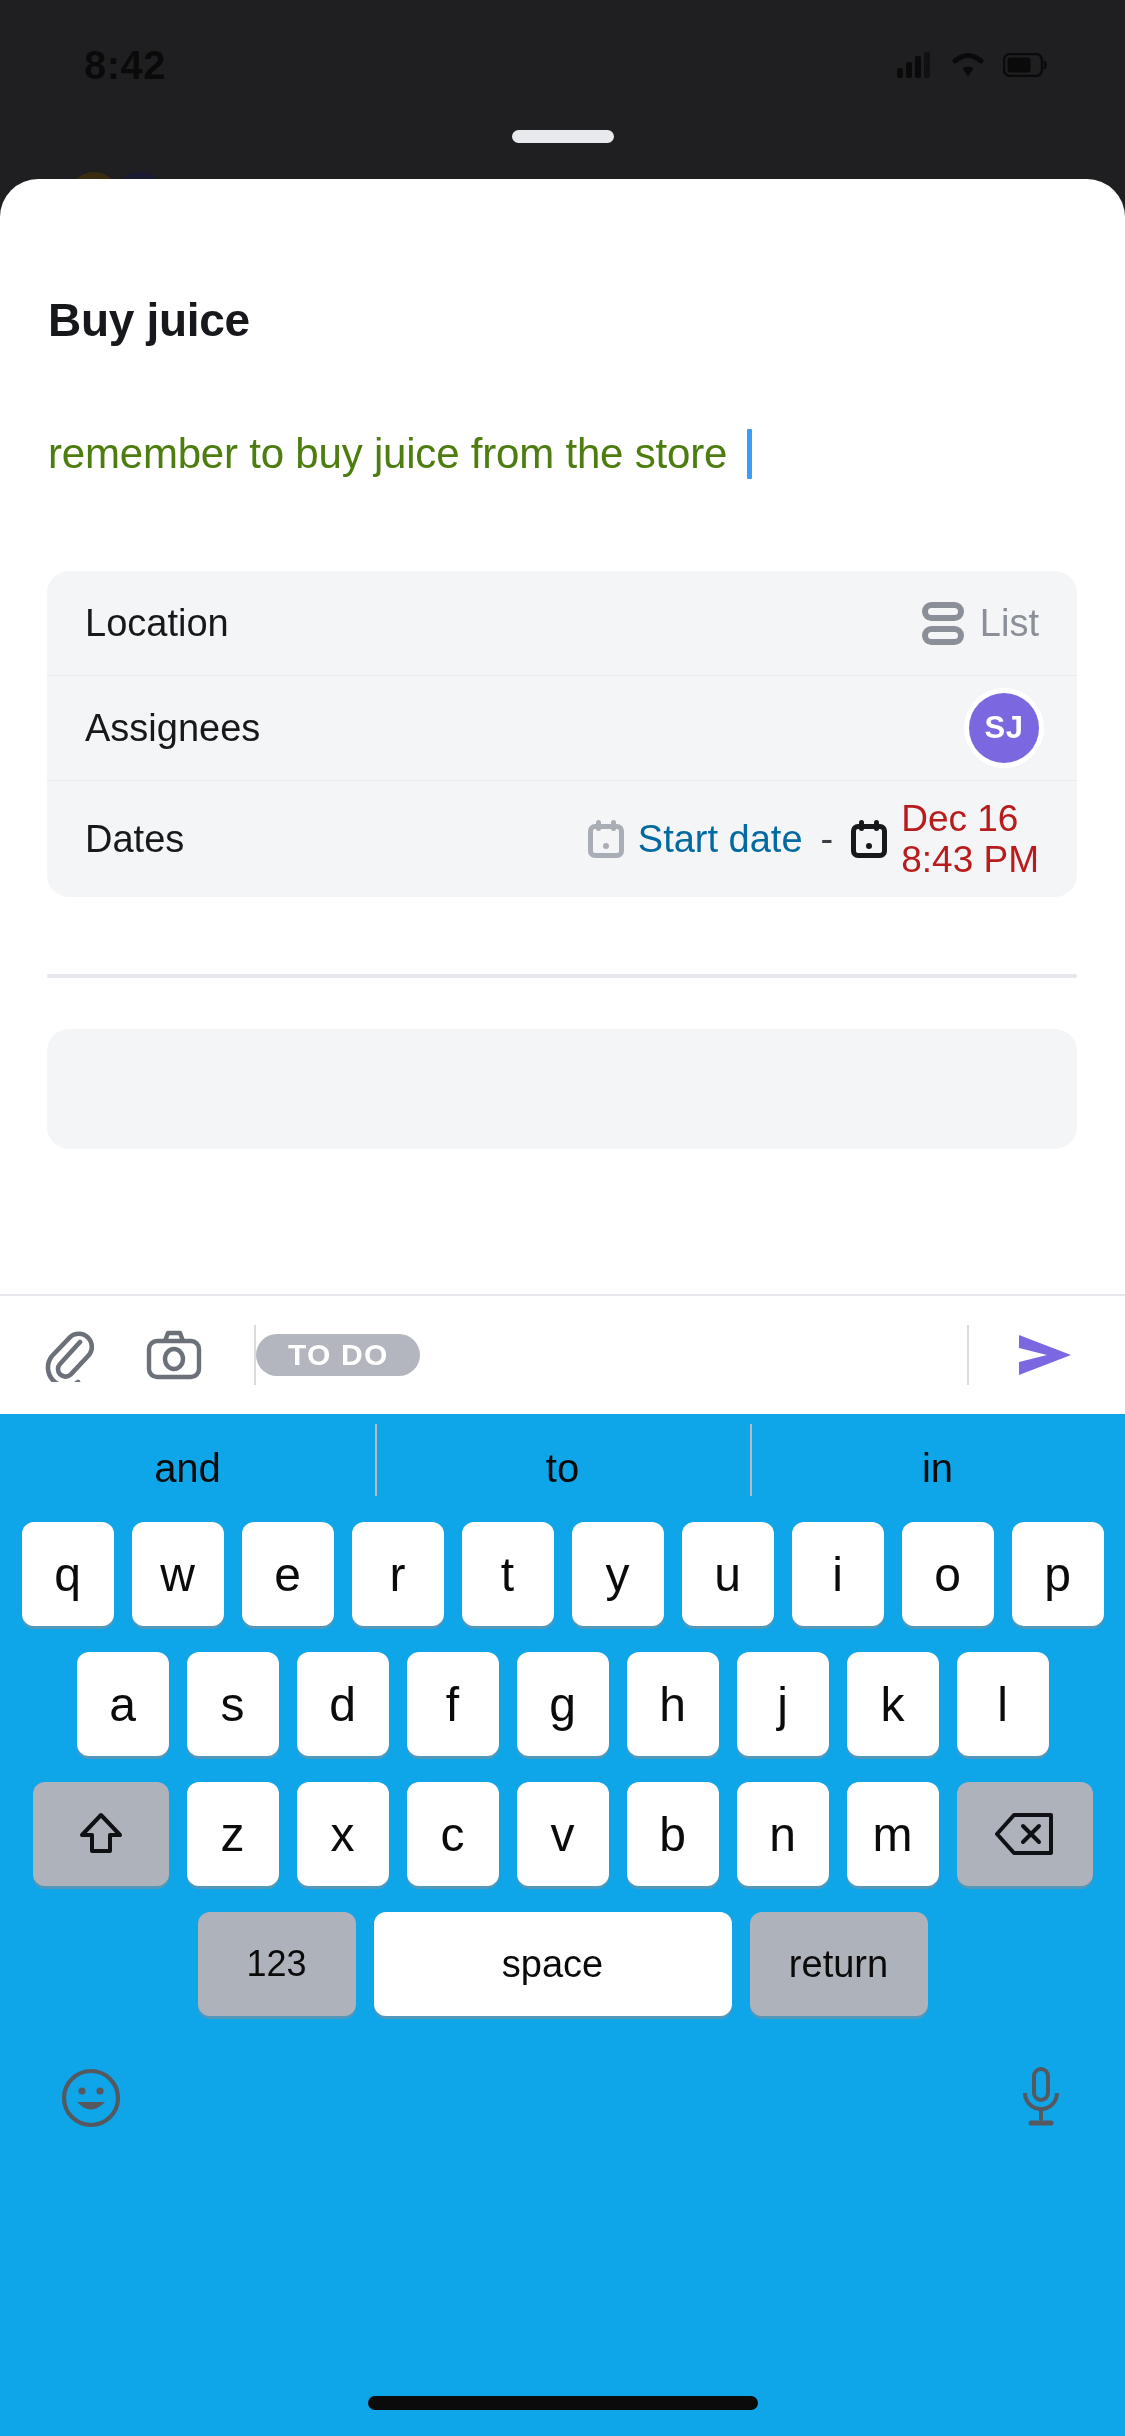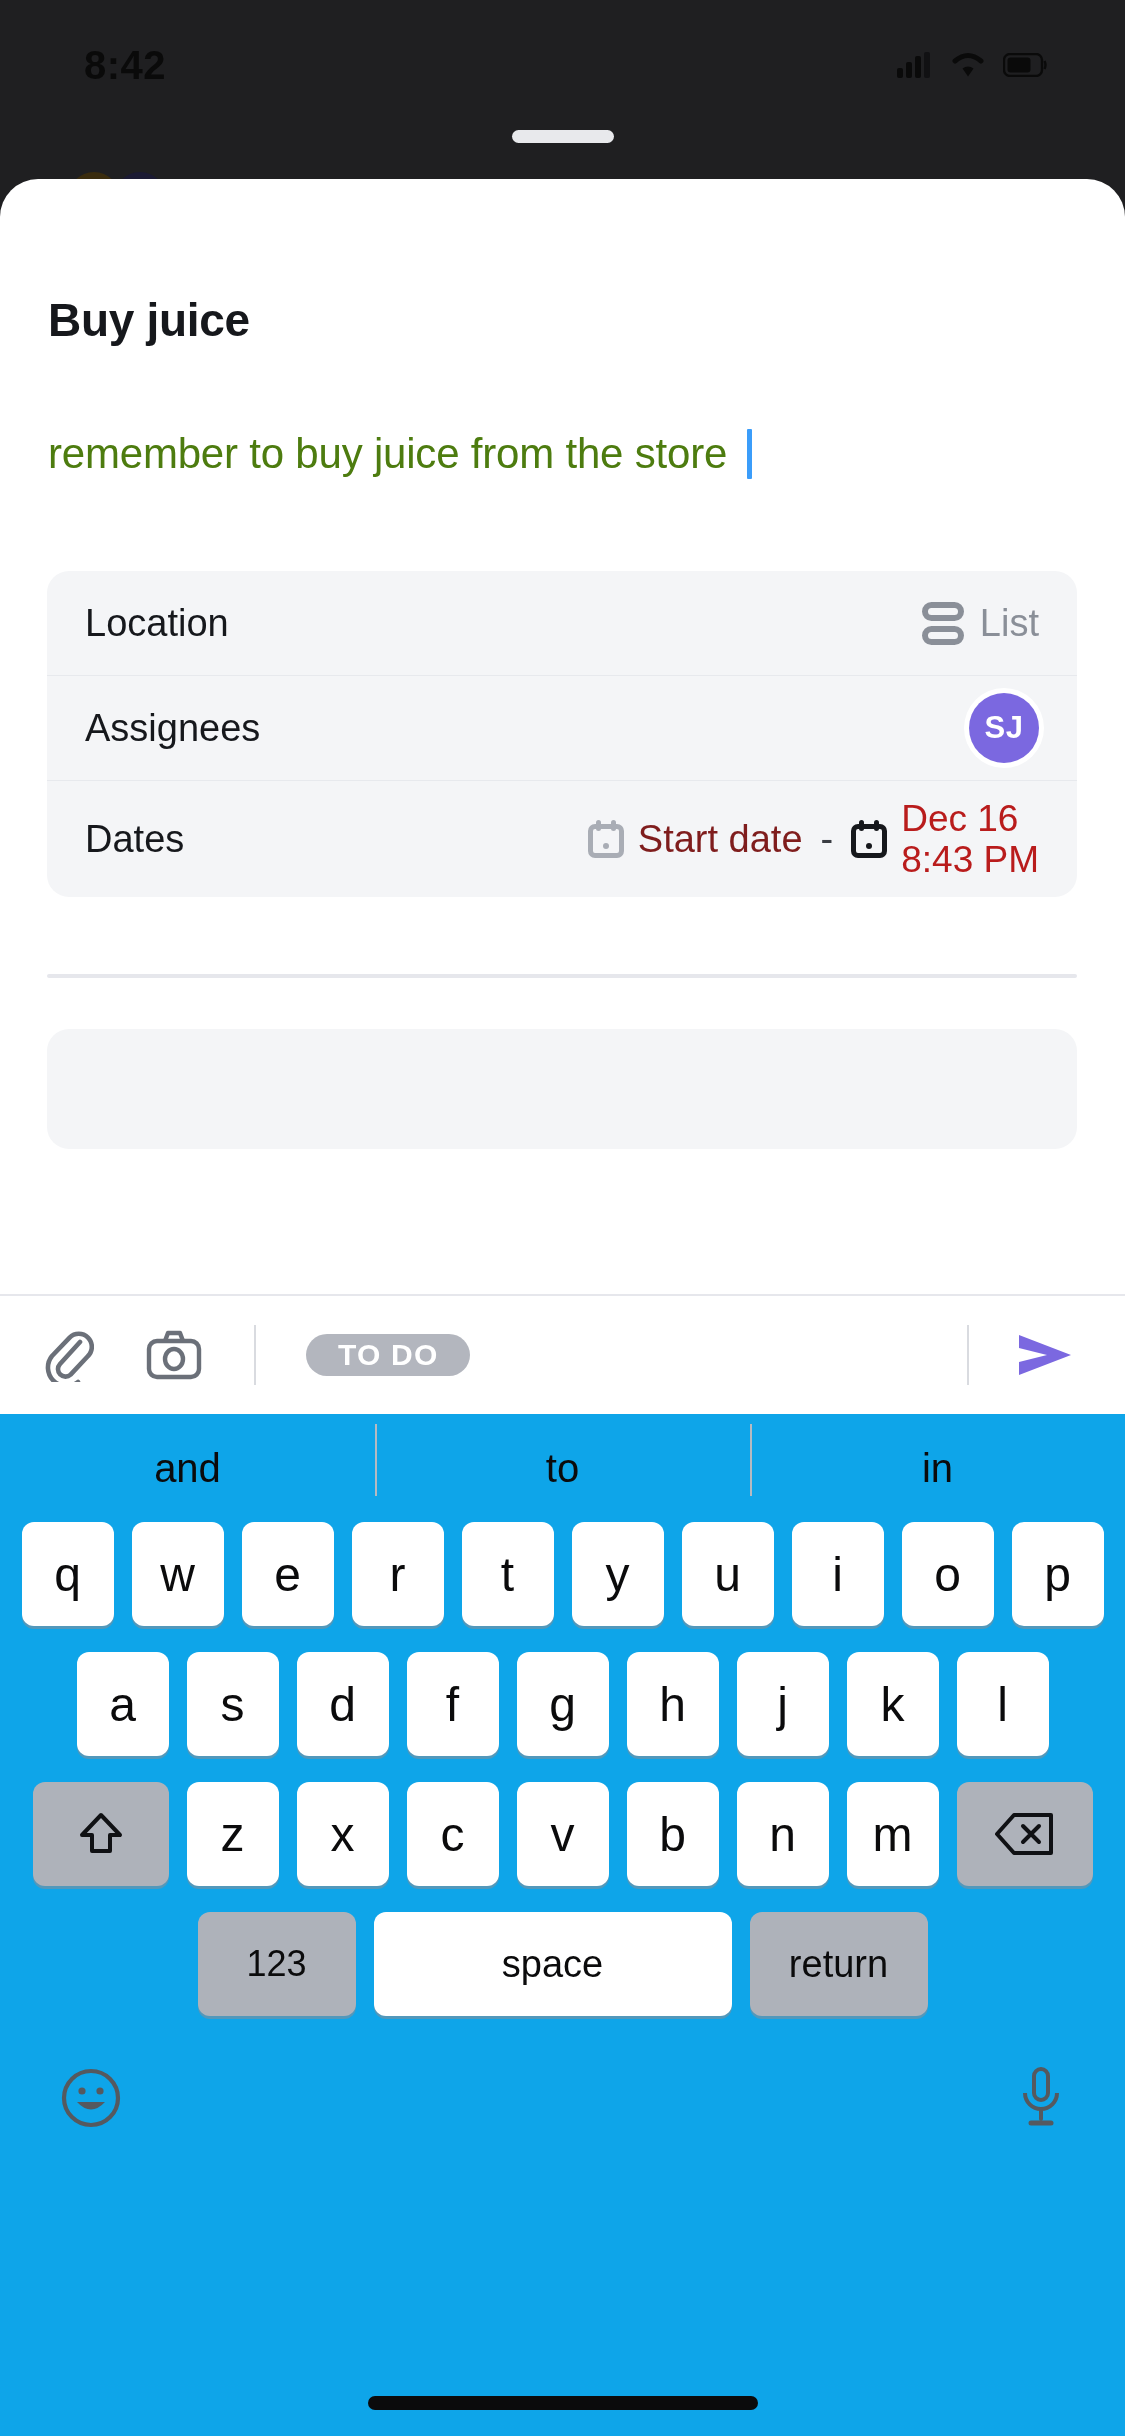--- a/index.html
+++ b/index.html
@@ -88,21 +88,21 @@
   .avatar {
     width:70px; height:70px; border-radius:50%;
     background:#7b68e0; color:#fff;
     display:flex; align-items:center; justify-content:center;
     font-size:31px; font-weight:600; letter-spacing:0.5px;
     box-shadow:0 0 0 5px #ffffff;
   }
 
   .dates-value { display:flex; align-items:center; gap:14px; }
   .date-chip { display:flex; align-items:center; gap:14px; }
-  .date-placeholder { font-size:38px; color:#7f1d1d; }
+  .date-placeholder { font-size:38px; color:#0369a1; }
   .date-dash { font-size:38px; color:#3a3d43; margin:0 4px; }
   .date-text {
     font-size:37px; color:#b91c1c; line-height:1.12; font-weight:500;
     text-align:left;
   }
 
   .cal-icon { width:36px; height:38px; position:relative; }
   .cal-icon .body {
     position:absolute; inset:4px 0 0 0; border:5px solid currentColor;
     border-radius:7px;
@@ -130,21 +130,20 @@
   
   .toolbar {
     position:absolute; top:1294px; left:0; width:1125px; height:120px;
     background:#ffffff; border-top:2px solid #e6e7ec;
     display:flex; align-items:center;
   }
   .tb-icons { display:flex; align-items:center; gap:52px; margin-left:42px; }
   .tb-sep { width:2px; height:60px; background:#d9dbe0; margin-left:52px; }
   .tb-sep.right { margin-left:0; margin-right:0; }
   .todo-pill {
-    margin-left:50px;
     background:#b3b6be; color:#ffffff;
     font-size:30px; font-weight:700; letter-spacing:1.2px;
     padding:4px 32px; border-radius:30px;
   }
   .tb-right {
     margin-left:auto; display:flex; align-items:center; gap:44px;
     margin-right:46px;
   }
 
   

